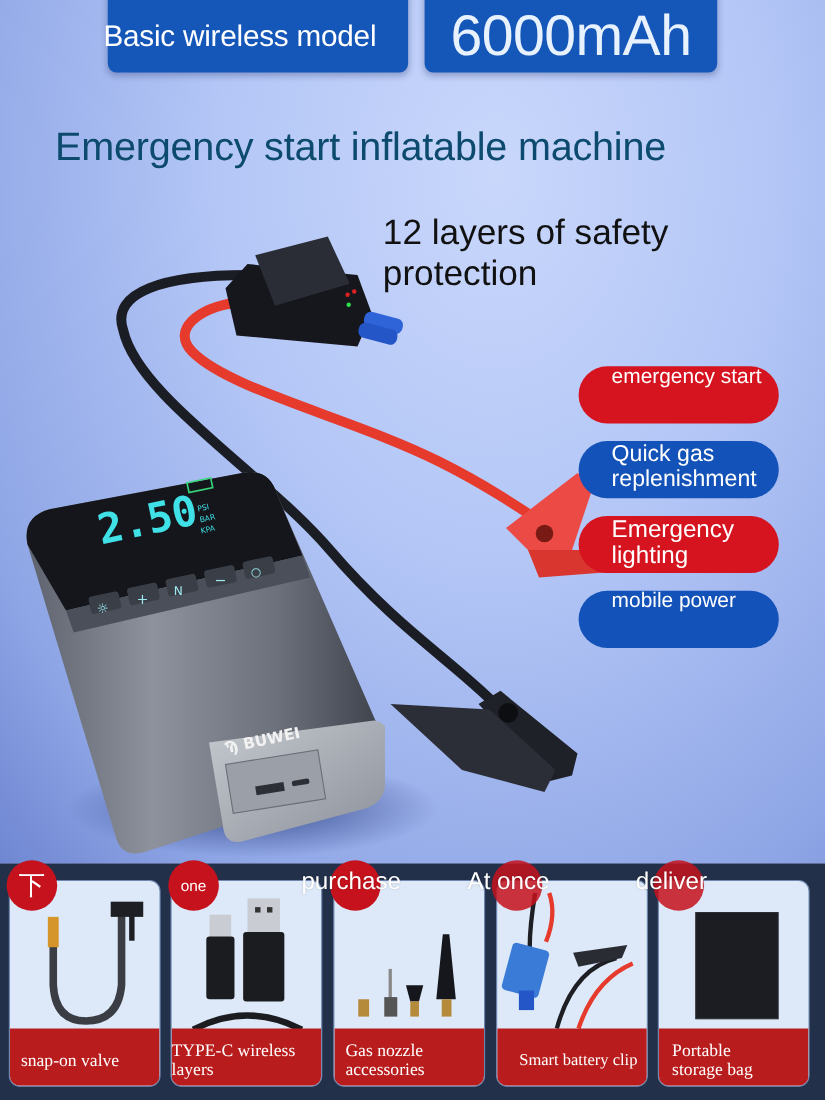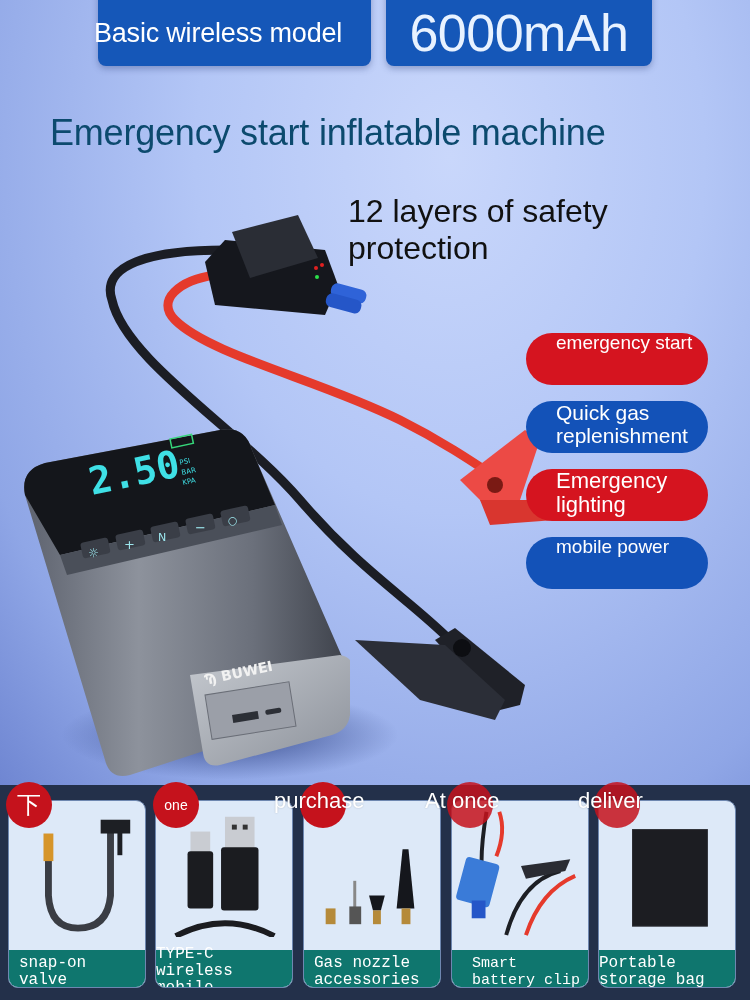--- a/index.html
+++ b/index.html
@@ -20,22 +20,22 @@
 .pill.blue{background:#1352b8}
 .pill .t{font-size:19px}
 .pill .t2{font-size:21px;line-height:23px}
 .pill .t3{font-size:22px;line-height:24px}
 
 .device{position:absolute;left:20px;top:425px;width:330px;height:355px}
 .dev-shadow{position:absolute;left:60px;top:690px;width:340px;height:90px;background:radial-gradient(ellipse,#3b4f8f 0%,rgba(60,80,140,0) 70%)}
 .bottom{position:absolute;left:0;top:785px;width:750px;height:215px;background:#23304a}
 .card{position:absolute;top:800px;width:138px;height:188px;background:#dde9f8;border-radius:10px;overflow:hidden;border:1px solid #6e87b0}
 .card .img{position:absolute;left:0;top:0;width:100%;height:136px}
-.card .lbl{position:absolute;left:0;bottom:0;width:100%;height:37px;background:#0f766e;color:#fff;
- font-family:Liberation Mono, monospace;font-size:16px;line-height:17px;padding:6px 6px 0 10px;display:flex;align-items:center}
+.card .lbl{position:absolute;left:0;bottom:0;width:100%;height:52px;background:#b91c1c;color:#fff;
+ font-family:Liberation Serif, serif;font-size:16px;line-height:17px;padding:6px 6px 0 10px;display:flex;align-items:center}
 .badge{position:absolute;top:782px;width:46px;height:46px;border-radius:50%;background:#c5121c;color:#fff;
  font-family:"Liberation Sans",sans-serif;display:flex;align-items:center;justify-content:center;font-size:14px}
 .overlay-word{position:absolute;top:788px;color:#fff;font-family:Liberation Sans, sans-serif;font-size:22px;text-shadow:0 0 2px rgba(0,0,0,.2)}
 </style>
 </head>
 <body>
 
 <div class="scene"></div>
 
 <div class="top-tab tab1">
@@ -162,21 +162,21 @@
     <rect x="32" y="50" width="26" height="58" rx="3" fill="#1b1c20"></rect>
     <rect x="70" y="15" width="30" height="33" fill="#c9ccd2"></rect>
     <rect x="77" y="23" width="5" height="5" fill="#333"></rect>
       <rect x="88" y="23" width="5" height="5" fill="#333"></rect>
     <rect x="66" y="46" width="38" height="64" rx="3" fill="#1b1c20"></rect>
     <path d="M20 136 Q70 110 120 136" stroke="#1b1c20" stroke-width="6" fill="none"></path>
   </svg>
   <div class="lbl" style="padding-left:0">
     <div>
         <div>TYPE-C wireless</div>
-        <div>mobile</div>
+        <div>layers</div>
       </div>
   </div>
 </div>
 
 <div class="card" style="left:303px">
   <svg class="img" viewBox="0 0 138 136">
     <rect x="22" y="108" width="10" height="16" fill="#b58a3a"></rect>
     <rect x="50" y="80" width="3" height="28" fill="#888"></rect>
       <rect x="46" y="106" width="12" height="18" fill="#555"></rect>
     <polygon points="66,95 82,95 78,110 70,110" fill="#15171c"></polygon>
@@ -202,21 +202,21 @@
     <path d="M75 135 Q90 90 125 75" stroke="#e53a2c" stroke-width="4" fill="none"></path>
     <polygon points="70,65 120,58 115,70 75,78" fill="#2a2c33"></polygon>
   </svg>
   <div class="lbl" style="font-size:15px;padding-left:20px">Smart battery clip</div>
 </div>
 
 <div class="card" style="left:598px">
   <svg class="img" viewBox="0 0 138 136">
     <rect x="34" y="28" width="76" height="98" fill="#1c1d22" stroke="#2c2d33"></rect>
   </svg>
-  <div class="lbl" style="padding-left:0">
+  <div class="lbl" style="padding-left:12px">
     <div>
         <div>Portable</div>
         <div>storage bag</div>
       </div>
   </div>
 </div>
 
 <div class="badge" style="left:6px;font-size:24px">下</div>
 <div class="badge" style="left:153px">one</div>
 <div class="badge" style="left:300px"></div>

